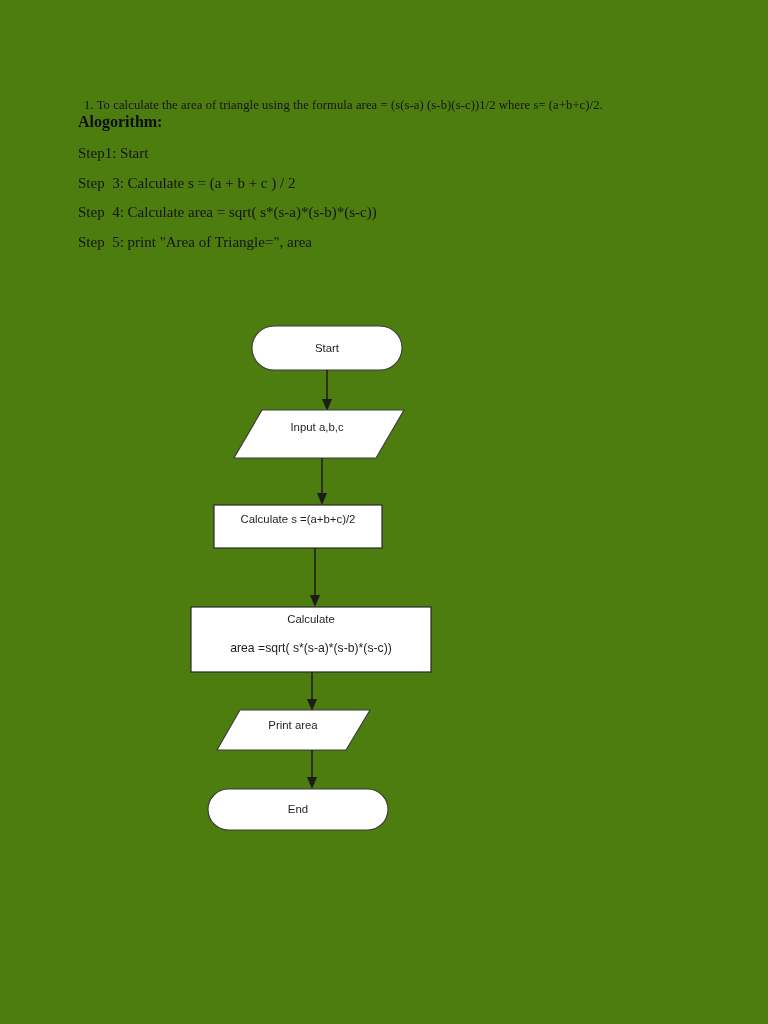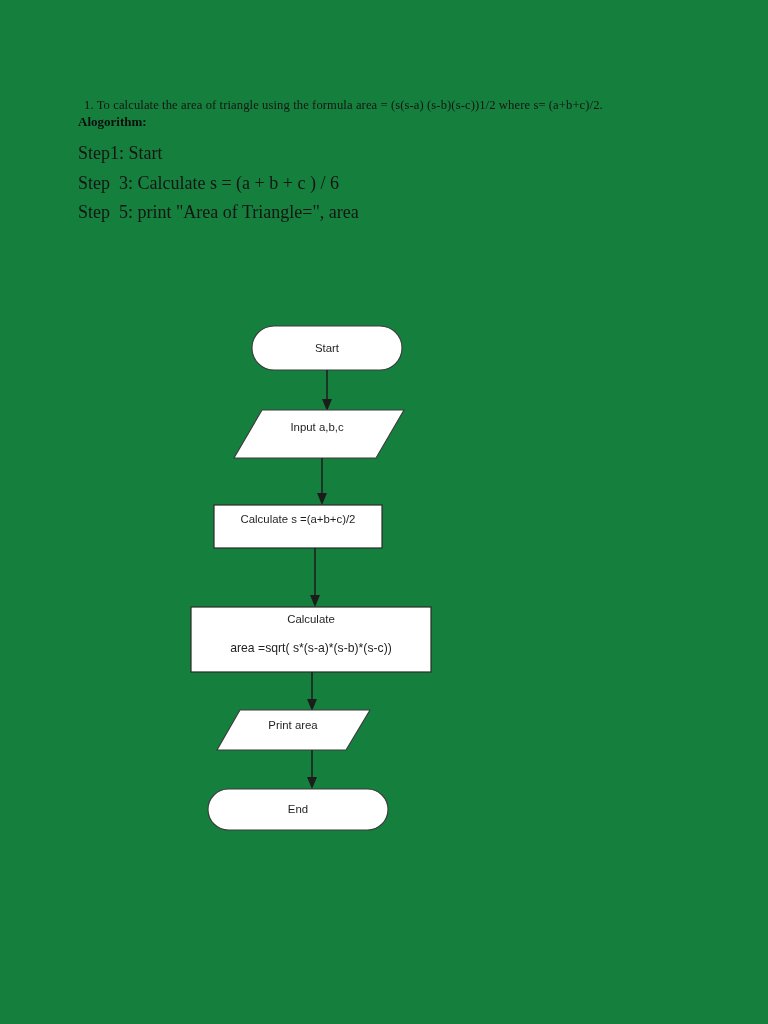--- a/index.html
+++ b/index.html
@@ -13,50 +13,50 @@
     height: 1024px;
     position: relative;
     overflow: hidden;
     font-family: "Liberation Serif", "DejaVu Serif", serif;
     color: #1a1a1a;
   }
 
   .page {
     position: absolute;
     inset: 0;
-    background: #15803d;
+    background: #4d7c0f;
   }
 
   
   .text-block {
     position: absolute;
     left: 78px;
     top: 98px;
     width: 625px;
   }
   .intro-line {
     font-size: 12.6px;
     line-height: 15px;
     letter-spacing: 0.1px;
     white-space: nowrap;
     text-indent: 6px;
     color: #141414;
   }
   .algo-heading {
-    font-size: 13px;
+    font-size: 16px;
     line-height: 16px;
     font-weight: bold;
     margin-top: 1px;
     color: #0d0d0d;
   }
   .steps {
     margin-top: 16px;
   }
   .step-line {
-    font-size: 18px;
+    font-size: 15px;
     line-height: 15px;
     margin-bottom: 14.5px;
     white-space: pre;
     color: #141414;
   }
 
   
   .flowchart {
     position: absolute;
     left: 12px;
@@ -109,21 +109,22 @@
 <div class="page">
 
   <div class="text-block">
 
     <div class="intro-line">1. To calculate the area of triangle using the formula area = (s(s-a) (s-b)(s-c))1/2 where s= (a+b+c)/2.</div>
 
     <div class="algo-heading">Alogorithm:</div>
 
     <div class="steps">
       <div class="step-line">Step1: Start</div>
-      <div class="step-line">Step  3: Calculate s = (a + b + c ) / 6</div>
+      <div class="step-line">Step  3: Calculate s = (a + b + c ) / 2</div>
+      <div class="step-line">Step  4: Calculate area = sqrt( s*(s-a)*(s-b)*(s-c))</div>
       <div class="step-line">Step  5: print "Area of Triangle=", area</div>
     </div>
   </div>
 
   <div class="flowchart">
     <svg width="768" height="1024" viewBox="0 0 768 1024" xmlns="http://www.w3.org/2000/svg">
 
       <g>
         <rect class="shape-outline" x="240" y="326" width="150" height="44" rx="22" ry="22"></rect>
         <text class="shape-label" x="315" y="349">Start</text>

